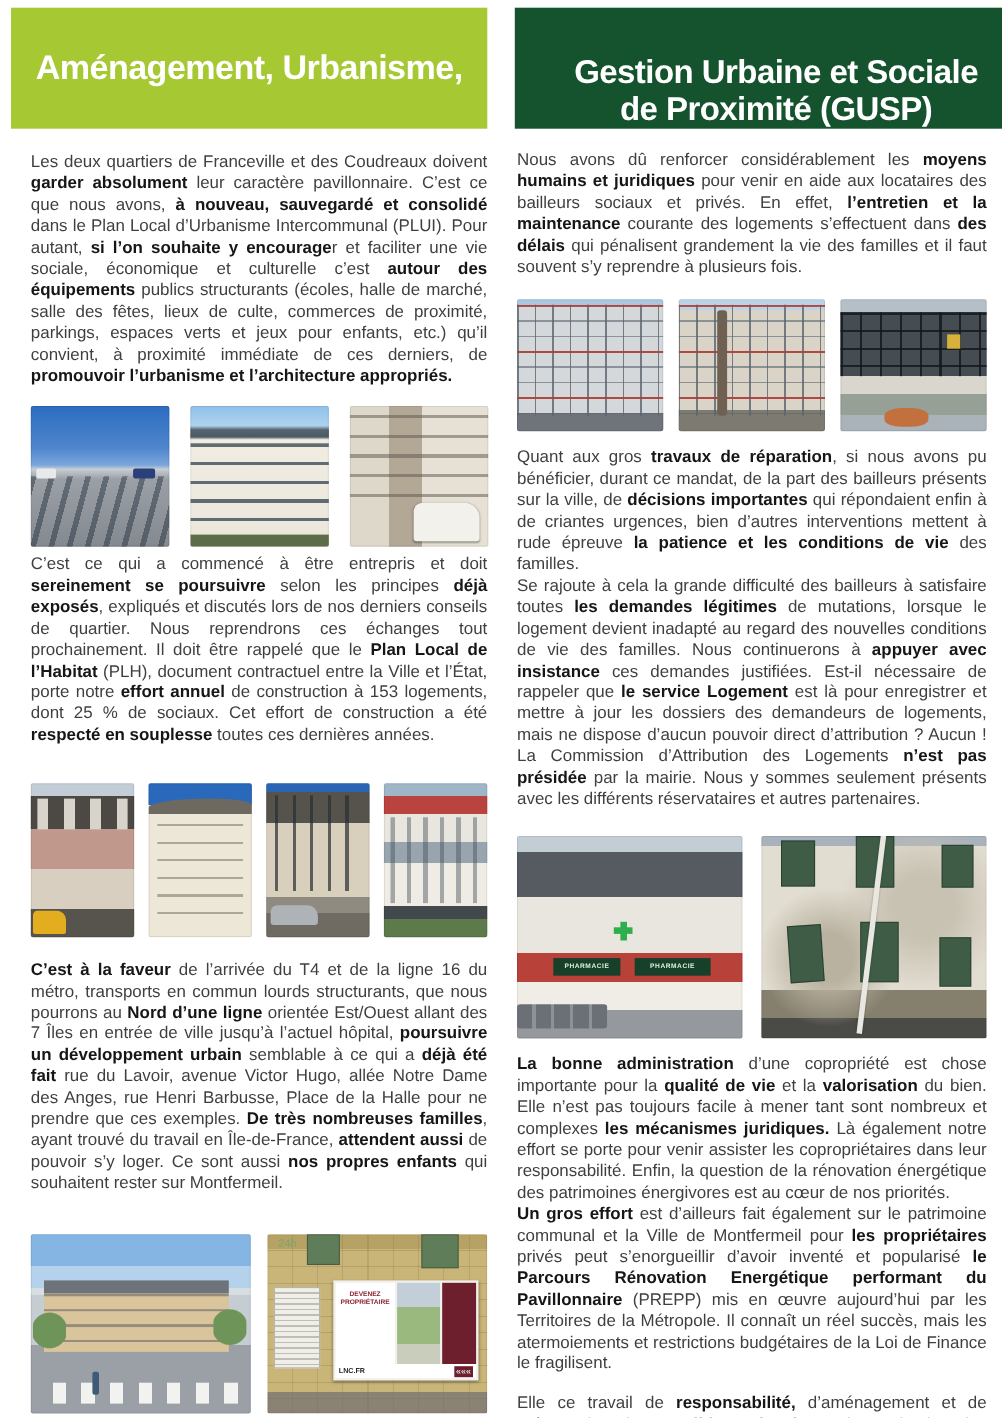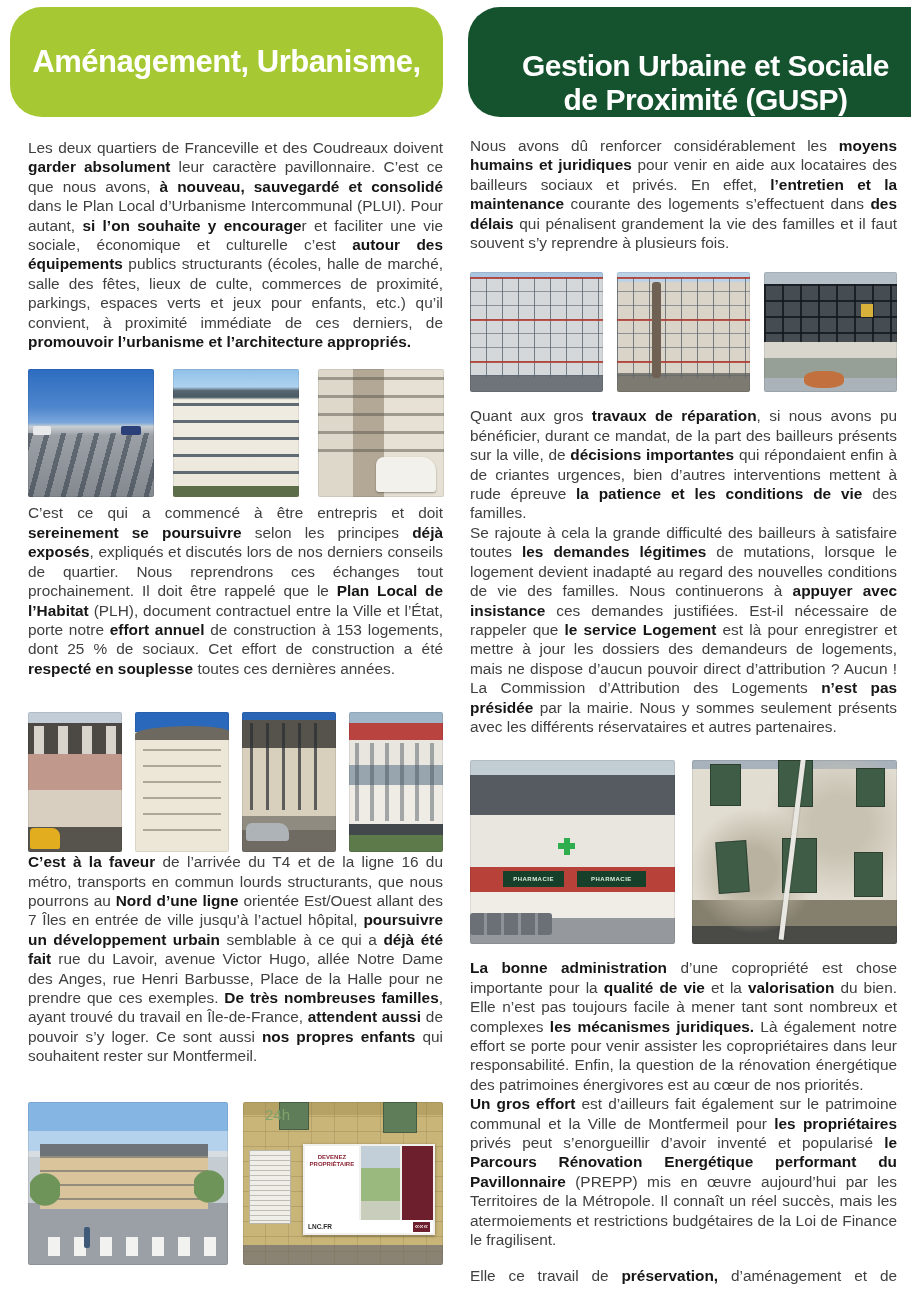--- a/index.html
+++ b/index.html
@@ -1,29 +1,29 @@
 <!DOCTYPE html>
 <html><head>
 <meta charset="utf-8">
 <style>
   html,body{margin:0;padding:0;background:#fff;}
   .page{position:relative;width:911px;height:1289px;background:#ffffff;overflow:hidden;
         font-family:"Liberation Sans","DejaVu Sans",sans-serif;}
   
   .hdr{position:absolute;top:7px;height:110px;color:#fff;text-align:center;
        font-weight:700;font-stretch:condensed;letter-spacing:-0.5px;
-       display:flex;flex-direction:column;justify-content:center;line-height:1.13;border-radius:32px;}
+       display:flex;flex-direction:column;justify-content:center;line-height:1.13;}
   .hdr-left{left:10px;width:433px;background:#a6c832;font-size:31px;}
   .hdr-right{left:468px;width:475px;background:#14532d;font-size:30px;justify-content:flex-end;}
   
   .col{position:absolute;}
   .col-left{left:28px;top:138px;width:415px;}
   .col-right{left:470px;top:136px;width:427px;}
   .para{font-size:15.4px;line-height:19.4px;text-align:justify;color:#3f3f3f;margin:0;}
-  .para b{font-weight:700;color:#161616;}.mt24{margin-top:6px}.mt20{}.mt14{margin-top:14px}.mt17{margin-top:17px}
+  .para b{font-weight:700;color:#161616;}.mt24{margin-top:6px}.mt20{margin-top:20px}.mt14{margin-top:14px}.mt17{margin-top:17px}
   
   .prow{display:flex;}
   .photo{position:relative;overflow:hidden;flex:none;border-radius:2px;
          box-shadow:inset 0 0 0 1px rgba(0,0,0,.08);background:#cfcfcf;}
   .prow1{gap:19px;margin-top:18px}.prow1 .photo{width:126px;height:128px;}
   .prow2{gap:13px;margin-top:34px}.prow2 .photo{width:94px;height:140px;}
   .prow3{gap:15px;margin-top:36px}.prow3 .photo{width:200px;height:163px;}
   .prowR1{gap:14px;margin-top:20px}.prowR1 .photo{width:133px;height:120px;}
   .prowR2{gap:17px;margin-top:24px}.prowR2 .photo{width:205px;height:184px;}
   
@@ -66,21 +66,21 @@
     background:repeating-linear-gradient(90deg,#f2f2f0 0 12px,transparent 12px 26px);}
   .ph-l3a .tree{position:absolute;width:15%;height:28%;background:radial-gradient(circle,#6f9459 0 58%,transparent 62%);}
   .ph-l3a .tree.t1{left:1%;top:40%;} .ph-l3a .tree.t2{right:2%;top:38%;}
   .ph-l3a .person{position:absolute;left:28%;bottom:10%;width:3%;height:13%;background:#3f5a78;border-radius:2px;}
   .ph-l3b{background:repeating-linear-gradient(180deg,transparent 0 14px,rgba(120,100,60,.25) 14px 15px),
                      repeating-linear-gradient(90deg,transparent 0 22px,rgba(120,100,60,.2) 22px 23px),
                      linear-gradient(180deg,#b7a266 0 8%,#c9b578 8% 88%,#8a8374 88% 100%);}
   .ph-l3b .sh{position:absolute;background:#5f7d58;border:1px solid rgba(0,0,0,.25);}
   .ph-l3b .sh.s1{left:18%;top:0;width:14%;height:16%;}
   .ph-l3b .sh.s2{left:70%;top:0;width:16%;height:18%;}
-  .ph-l3b .marking{position:absolute;left:5%;top:3%;font-size:15px;font-weight:400;color:#7fa36b;margin-left:12px;}
+  .ph-l3b .marking{position:absolute;left:5%;top:3%;font-size:10px;font-weight:400;color:#7fa36b;}
   .ph-l3b .notice{position:absolute;left:3%;top:30%;width:20%;height:44%;background:#efeee9;border:1px solid #b9b4a8;
     background-image:repeating-linear-gradient(180deg,transparent 0 4px,rgba(120,115,100,.4) 4px 5px);}
   .ph-l3b .board{position:absolute;left:30%;top:26%;width:66%;height:56%;background:#f2f0ec;
     display:flex;flex-direction:column;padding:2px;box-sizing:border-box;box-shadow:0 1px 3px rgba(0,0,0,.4);}
   .ph-l3b .board-top{flex:1;display:flex;gap:2px;overflow:hidden;}
   .ph-l3b .board-info{width:42%;background:#ffffff;display:flex;flex-direction:column;align-items:center;}
   .ph-l3b .board-title{font-size:6px;font-weight:700;color:#8c2332;text-align:center;line-height:1.2;margin-top:8px;}
   .ph-l3b .board-pic{flex:1;background:linear-gradient(180deg,#c2cfd8 0 30%,#9ab97e 30% 75%,#c9cdbb 75% 100%);}
   .ph-l3b .board-side{width:24%;background:#6e1f2d;}
   .ph-l3b .board-bottom{height:13px;background:#ffffff;display:flex;align-items:center;justify-content:space-between;padding:0 3px;}
@@ -248,17 +248,17 @@
         <div class="sh s4"></div>
         <div class="sh s5"></div>
         <div class="sh s6"></div>
         <div class="pipe"></div>
       </div>
     </div>
 
     <p class="para mt14"><b>La bonne administration</b><span> d’une copropriété est chose importante pour la </span><b>qualité de vie</b><span> et la </span><b>valorisation</b><span> du bien. Elle n’est pas toujours facile à mener tant sont nombreux et complexes </span><b>les mécanismes juridiques.</b><span> Là également notre effort se porte pour venir assister les copropriétaires dans leur responsabilité. Enfin, la question de la rénovation énergétique des patrimoines énergivores est au cœur de nos priorités.</span></p>
     <p class="para"><b>Un gros effort</b><span> est d’ailleurs fait également sur le patrimoine communal et la Ville de Montfermeil pour </span><b>les propriétaires</b><span> privés peut s’enorgueillir d’avoir inventé et popularisé </span><b>le Parcours Rénovation Energétique performant du Pavillonnaire</b><span> (PREPP) mis en œuvre aujourd’hui par les Territoires de la Métropole. Il connaît un réel succès, mais les atermoiements et restrictions budgétaires de la Loi de Finance le fragilisent.</span></p>
 
-    <p class="para mt17"><span>Elle ce travail de </span><b>préservation,</b><span> d’aménagement et de préservation des </span><b>conditions de vie</b><span> et du patrimoine des Montfermeillois participent activement à sa légitime valorisation et donc à </span></p>
+    <p class="para mt17"><span>Elle ce travail de </span><b>responsabilité,</b><span> d’aménagement et de préservation des </span><b>conditions de vie</b><span> et du patrimoine des Montfermeillois participent activement à sa légitime valorisation et donc à </span></p>
 
   </div>
 
 </div>
 
 </body></html>

